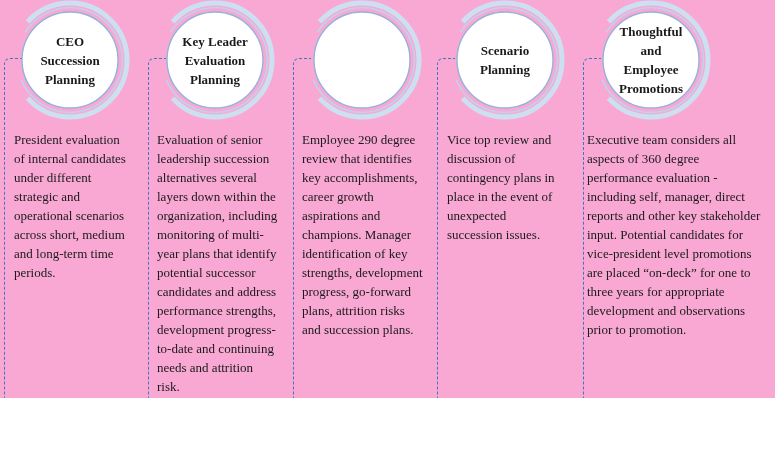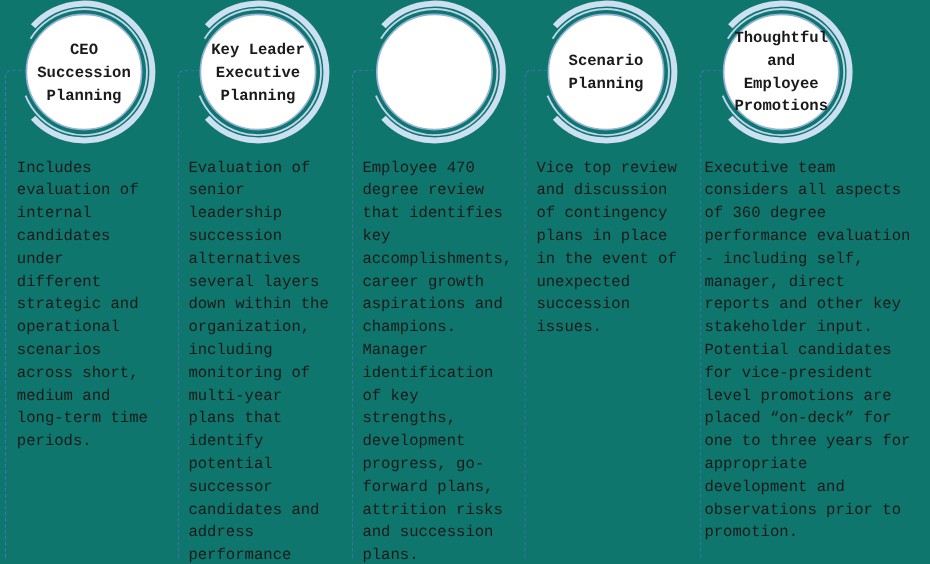--- a/index.html
+++ b/index.html
@@ -6,24 +6,24 @@
     --dash-line:#4472C4;
     --circle-border:#94B3DB;
     --arc-thin:#BCD4EC;
     --arc-thick:#CDE0F2;
     --title-text:#1a1a1a;
     --body-text:#1a1a1a;
   }
   html,body{margin:0;padding:0;background:#ffffff;}
   .canvas{
     position:relative;
-    width:775px;height:470px;
-    background:#0f766e;
+    width:775px;height:398px;
+    background:#f9a8d4;
     overflow:hidden;
-    font-family:Liberation Mono, monospace;
+    font-family:Liberation Serif, serif;
   }
   .bracket{
     position:absolute;
     top:58px;
     width:17px;
     height:407px;
     border-left:1px dashed var(--dash-line);
     border-top:1px dashed var(--dash-line);
     border-top-left-radius:6px;
   }
@@ -73,21 +73,21 @@
 Planning</div>
   </div>
 
   <div class="circle-wrap" style="left:151px">
     <svg width="128" height="128" viewBox="-64 -64 128 128">
       <path class="arc-thick" d="M -42.4 -38.1 A 57 57 0 1 1 -42.4 38.1"></path>
       <path class="arc-thin" d="M -44.5 -27.8 A 52.5 52.5 0 1 1 -48.7 19.7"></path>
       <circle class="ring-outline" cx="0" cy="0" r="48"></circle>
     </svg>
     <div class="circle-title">Key Leader
-Executive
+Evaluation
 Planning</div>
   </div>
 
   <div class="circle-wrap" style="left:298px">
     <svg width="128" height="128" viewBox="-64 -64 128 128">
       <path class="arc-thick" d="M -42.4 -38.1 A 57 57 0 1 1 -42.4 38.1"></path>
       <path class="arc-thin" d="M -44.5 -27.8 A 52.5 52.5 0 1 1 -48.7 19.7"></path>
       <circle class="ring-outline" cx="0" cy="0" r="48"></circle>
     </svg>
   </div>
@@ -107,19 +107,19 @@
       <path class="arc-thick" d="M -42.4 -38.1 A 57 57 0 1 1 -42.4 38.1"></path>
       <path class="arc-thin" d="M -44.5 -27.8 A 52.5 52.5 0 1 1 -48.7 19.7"></path>
       <circle class="ring-outline" cx="0" cy="0" r="48"></circle>
     </svg>
     <div class="circle-title">Thoughtful
 and
 Employee
 Promotions</div>
   </div>
 
-  <div class="desc" style="left:14px;width:112px">Includes evaluation of internal candidates under different strategic and operational scenarios across short, medium and long-term time periods.</div>
+  <div class="desc" style="left:14px;width:112px">President evaluation of internal candidates under different strategic and operational scenarios across short, medium and long-term time periods.</div>
   <div class="desc" style="left:157px;width:122px">Evaluation of senior leadership succession alternatives several layers down within the organization, including monitoring of multi-year plans that identify potential successor candidates and address performance strengths, development progress-to-date and continuing needs and attrition risk.</div>
-  <div class="desc" style="left:302px;width:124px">Employee 470 degree review that identifies key accomplishments, career growth aspirations and champions. Manager identification of key strengths, development progress, go-forward plans, attrition risks and succession plans.</div>
+  <div class="desc" style="left:302px;width:124px">Employee 290 degree review that identifies key accomplishments, career growth aspirations and champions. Manager identification of key strengths, development progress, go-forward plans, attrition risks and succession plans.</div>
   <div class="desc" style="left:447px;width:118px">Vice top review and discussion of contingency plans in place in the event of unexpected succession issues.</div>
   <div class="desc" style="left:587px;width:176px">Executive team considers all aspects of 360 degree performance evaluation - including self, manager, direct reports and other key stakeholder input. Potential candidates for vice-president level promotions are placed “on-deck” for one to three years for appropriate development and observations prior to promotion.</div>
 
 </div>
 
 </body></html>

